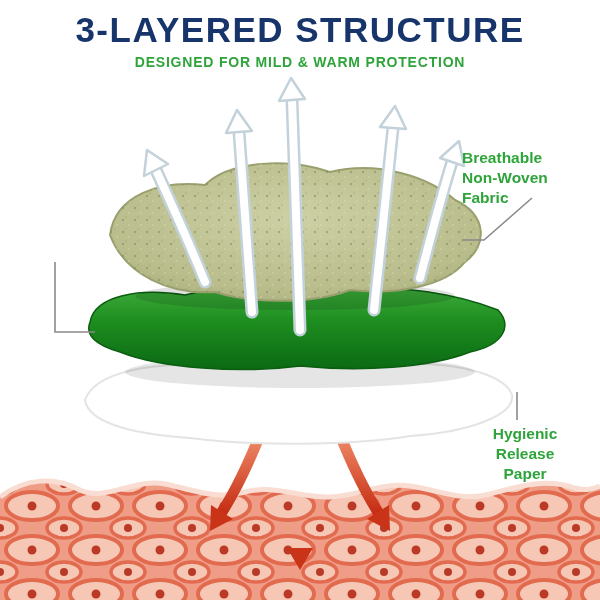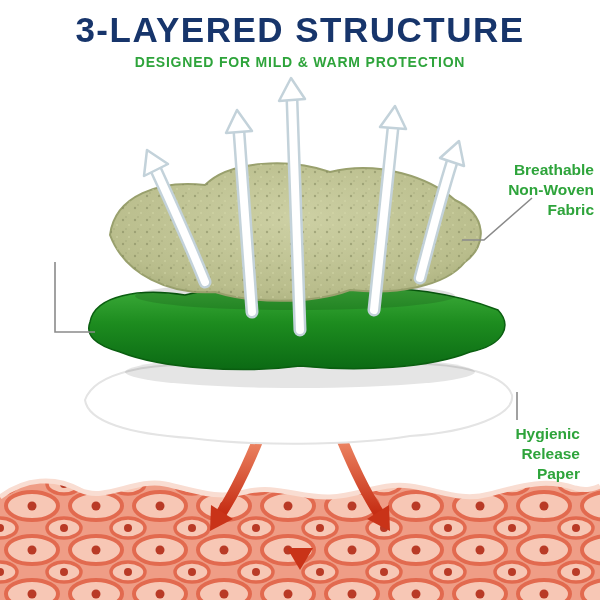--- a/index.html
+++ b/index.html
@@ -14,22 +14,22 @@
   .subtitle{
     position:absolute;top:54px;left:0;width:600px;text-align:center;
     font-size:14px;font-weight:bold;letter-spacing:0.8px;color:#2ea43b;
   }
   .diagram-svg{position:absolute;top:0;left:0;}
   .callout{
     position:absolute;color:#2ea43b;font-weight:bold;font-size:15.5px;
     line-height:1.3;white-space:pre-line;
   }
   .callout.paste{left:20px;top:202px;width:90px;text-align:left;}
-  .callout.fabric{left:462px;top:160px;width:132px;text-align:right;}
-  .callout.paper{left:470px;top:424px;width:110px;text-align:right;}
+  .callout.fabric{left:462px;top:148px;width:132px;text-align:left;}
+  .callout.paper{left:470px;top:424px;width:110px;text-align:center;}
 </style>
 </head>
 <body>
 
 <div class="stage">
 
   <svg class="diagram-svg" width="600" height="600" viewBox="0 0 600 600">
     <defs>
       <radialGradient id="fabG" cx="0.5" cy="0.4" r="0.75">
         <stop offset="0" stop-color="#cdd0a4"></stop>

